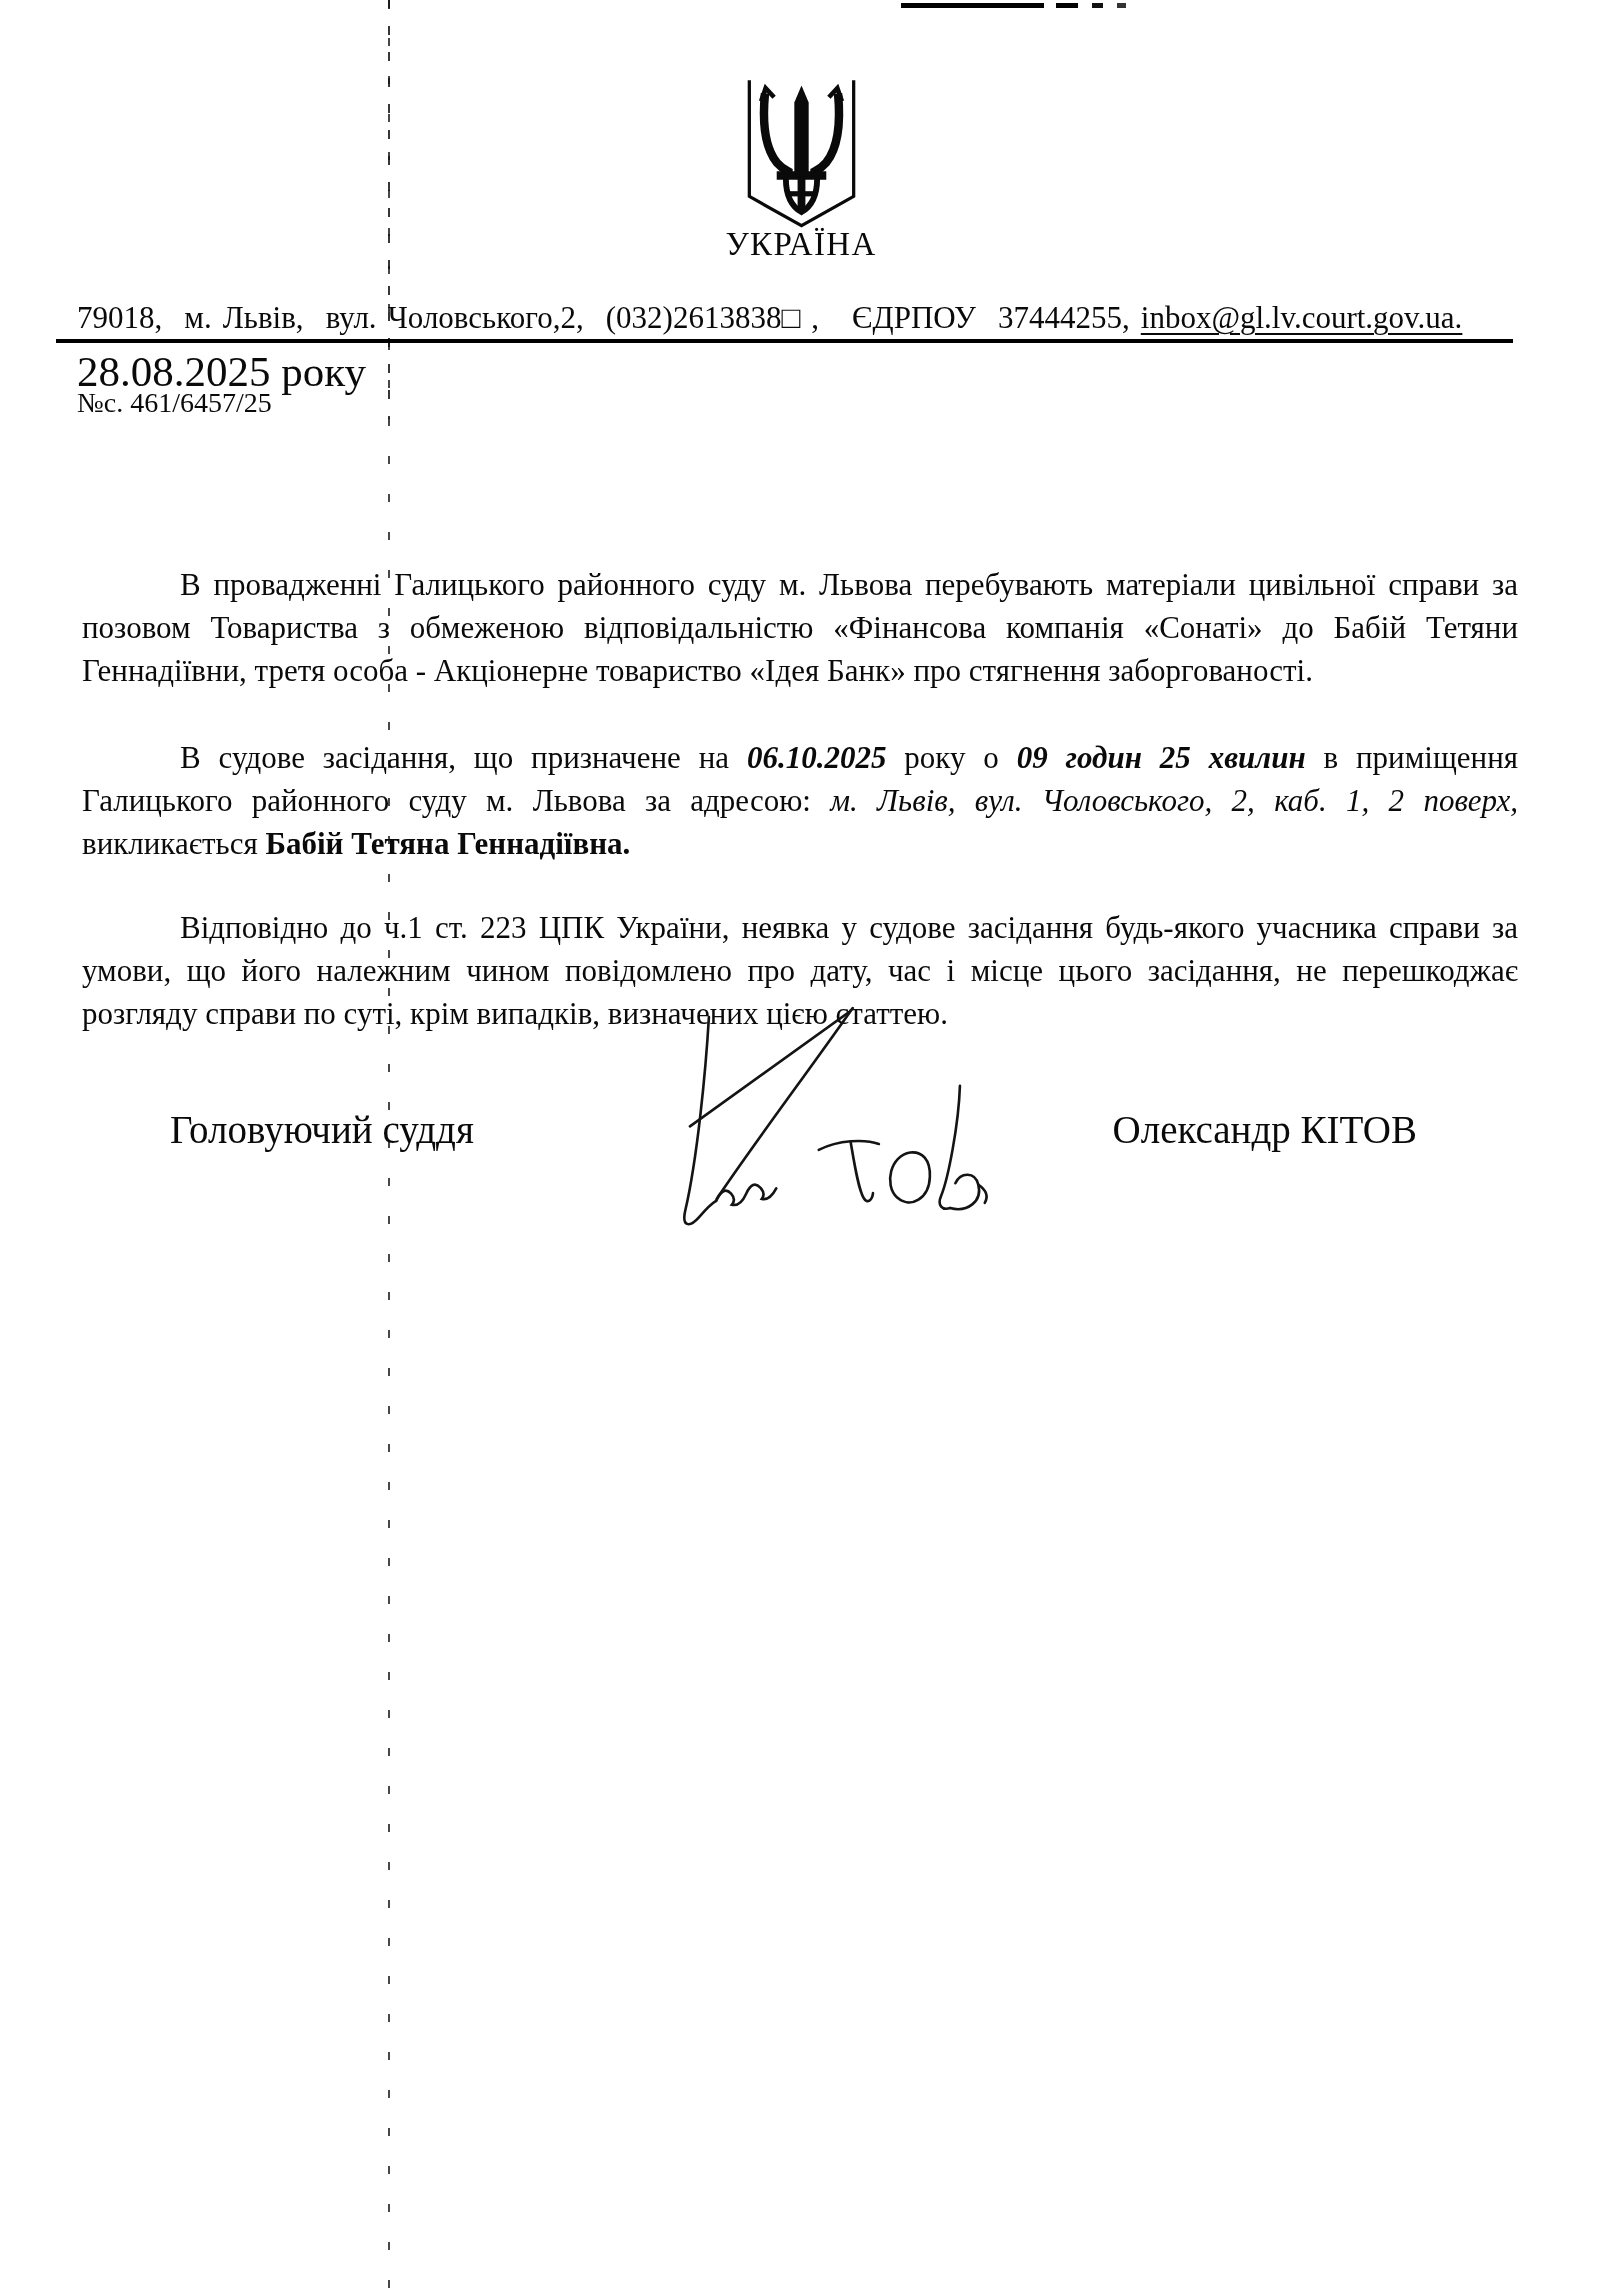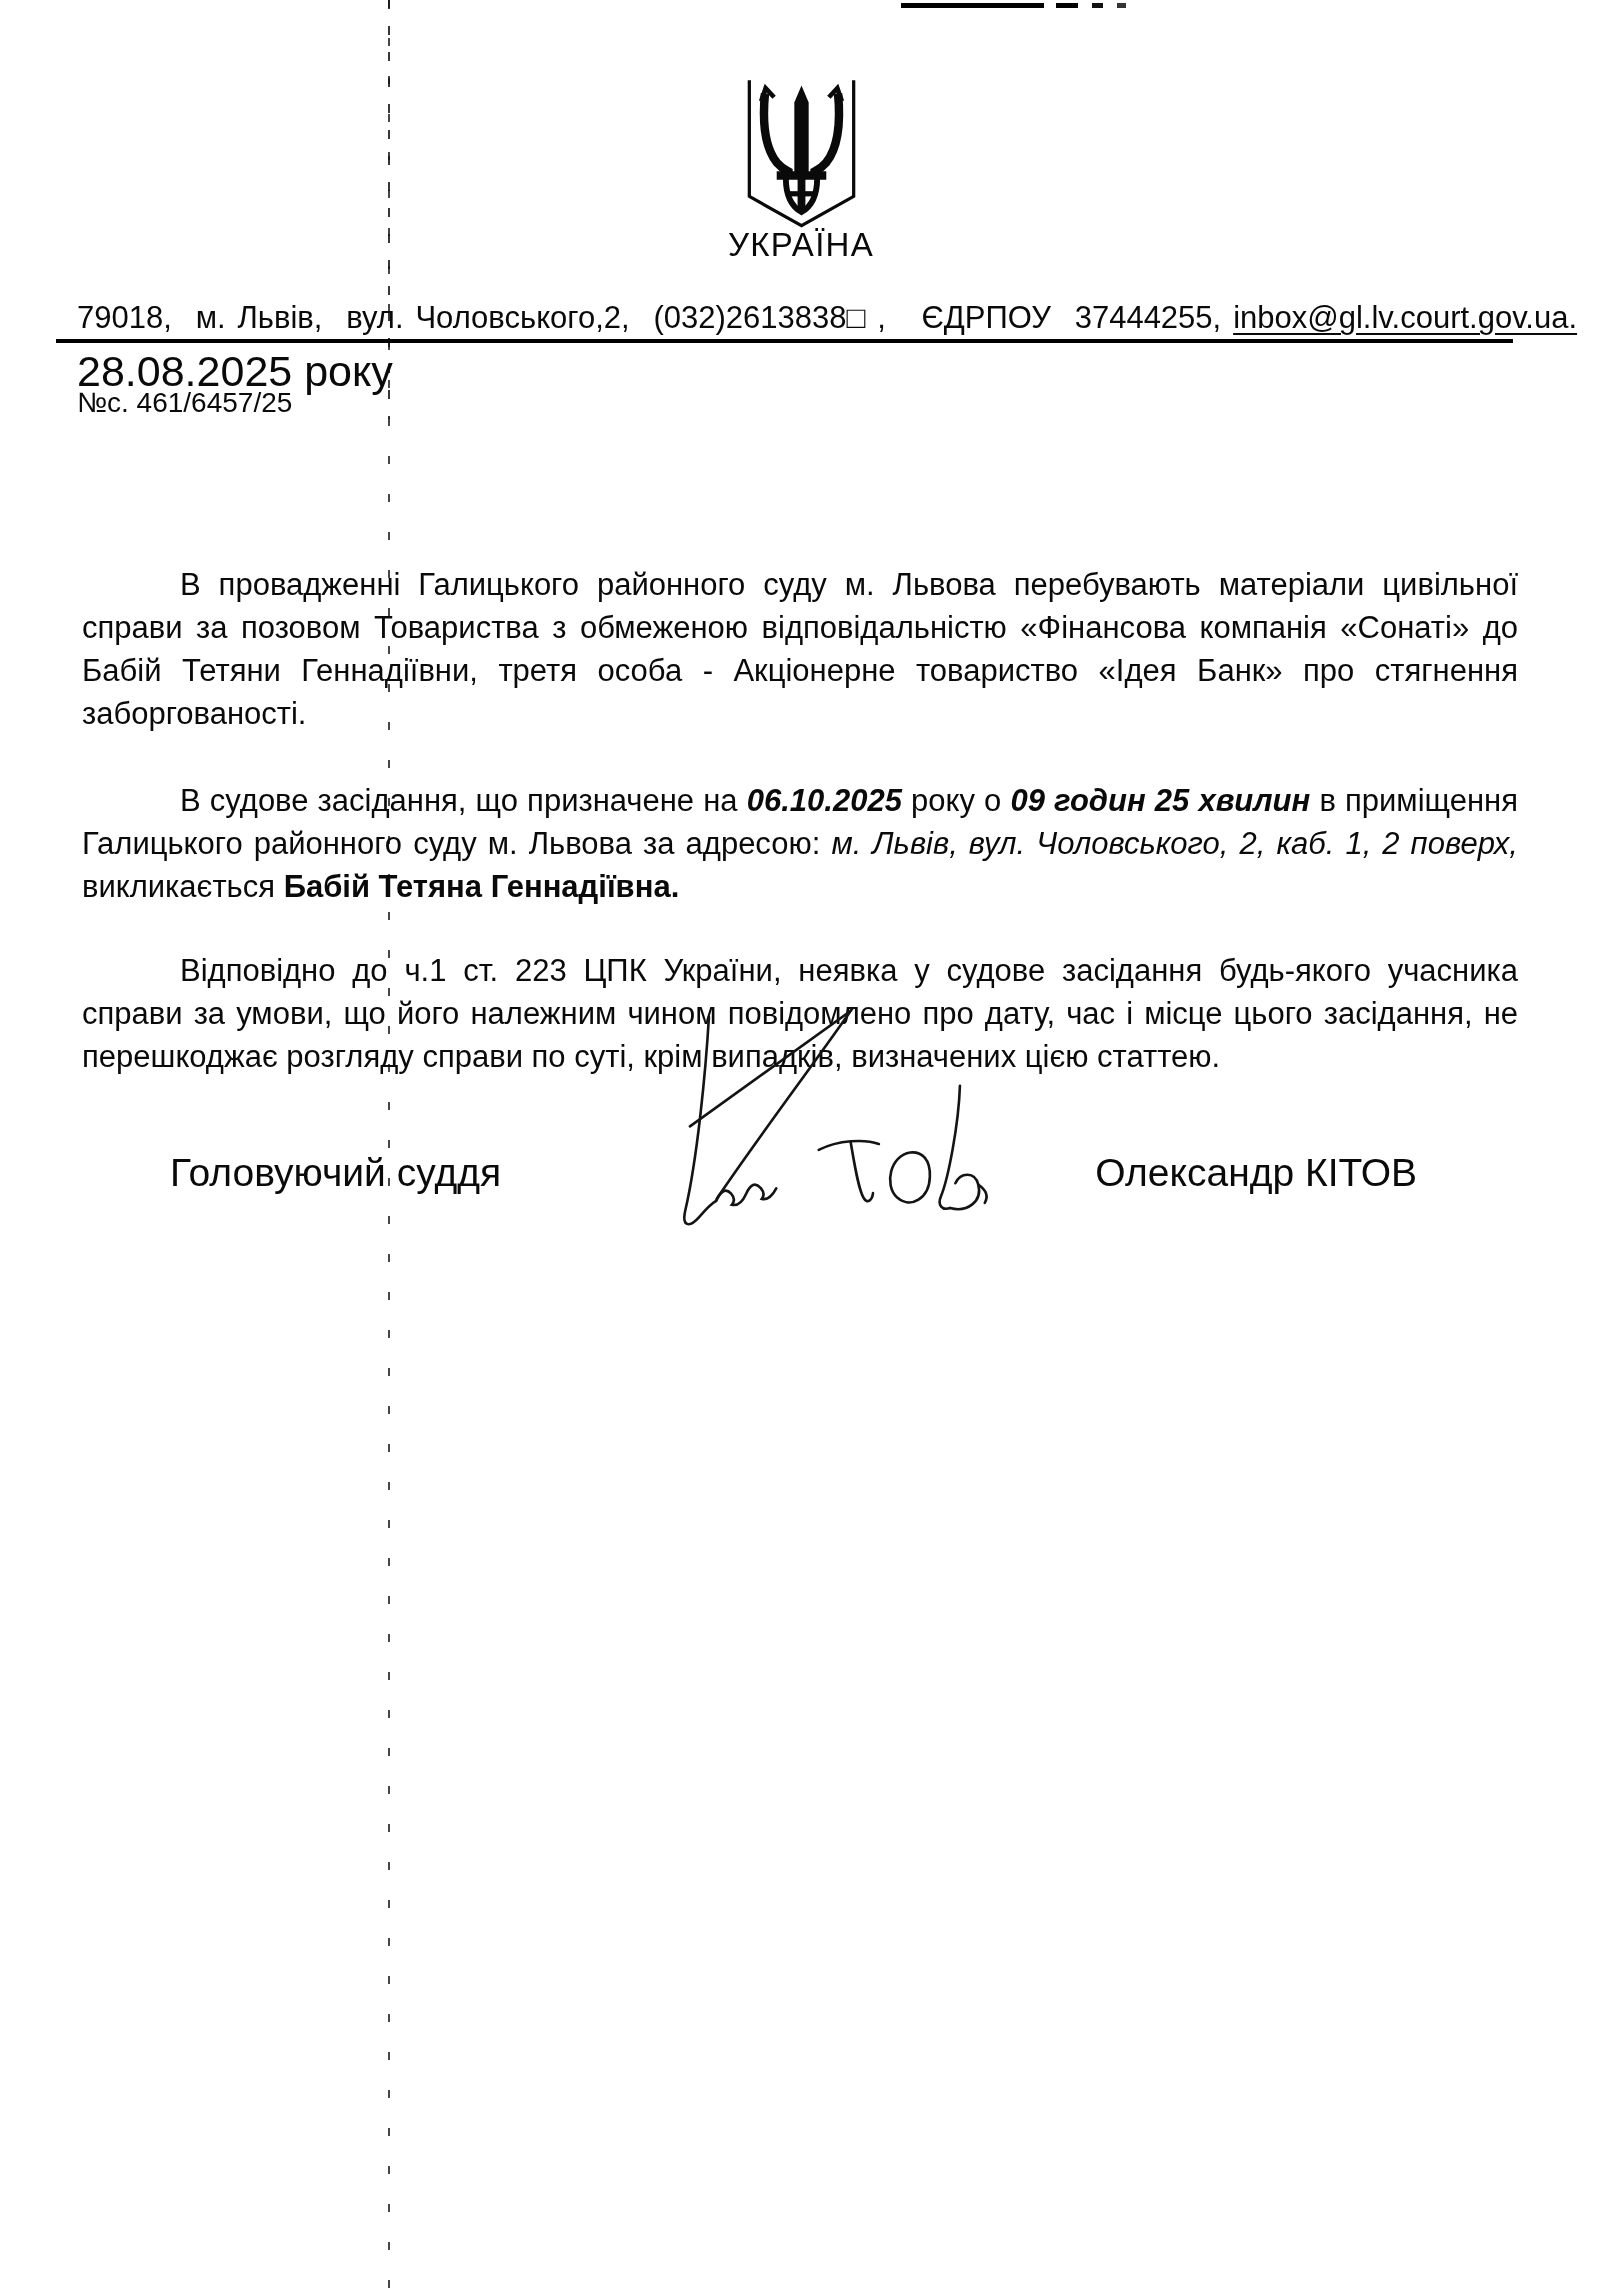--- a/index.html
+++ b/index.html
@@ -1,18 +1,18 @@
 <!DOCTYPE html>
 <html style="font-size:10.5px"><head>
 <meta charset="utf-8">
 <style>
   html,body{margin:0;padding:0;background:#9a9a9a;}
   .page{
     position:relative;width:1622px;height:2295px;background:#ffffff;
-    font-family:Liberation Sans, sans-serif;color:#0a0a0a;overflow:hidden;
+    font-family:Liberation Serif, serif;color:#0a0a0a;overflow:hidden;
   }
   
   .top-artifact{
     position:absolute;left:901px;top:2.6px;width:281px;height:5.9px;
     background:linear-gradient(to right,
       #000 0%,#000 51%,transparent 51%,transparent 55%,
       #000 55%,#000 63%,transparent 63%,transparent 68%,
       #111 68%,#111 72%,transparent 72%,transparent 77%,
       #333 77%,#333 80%,transparent 80%);
   }

